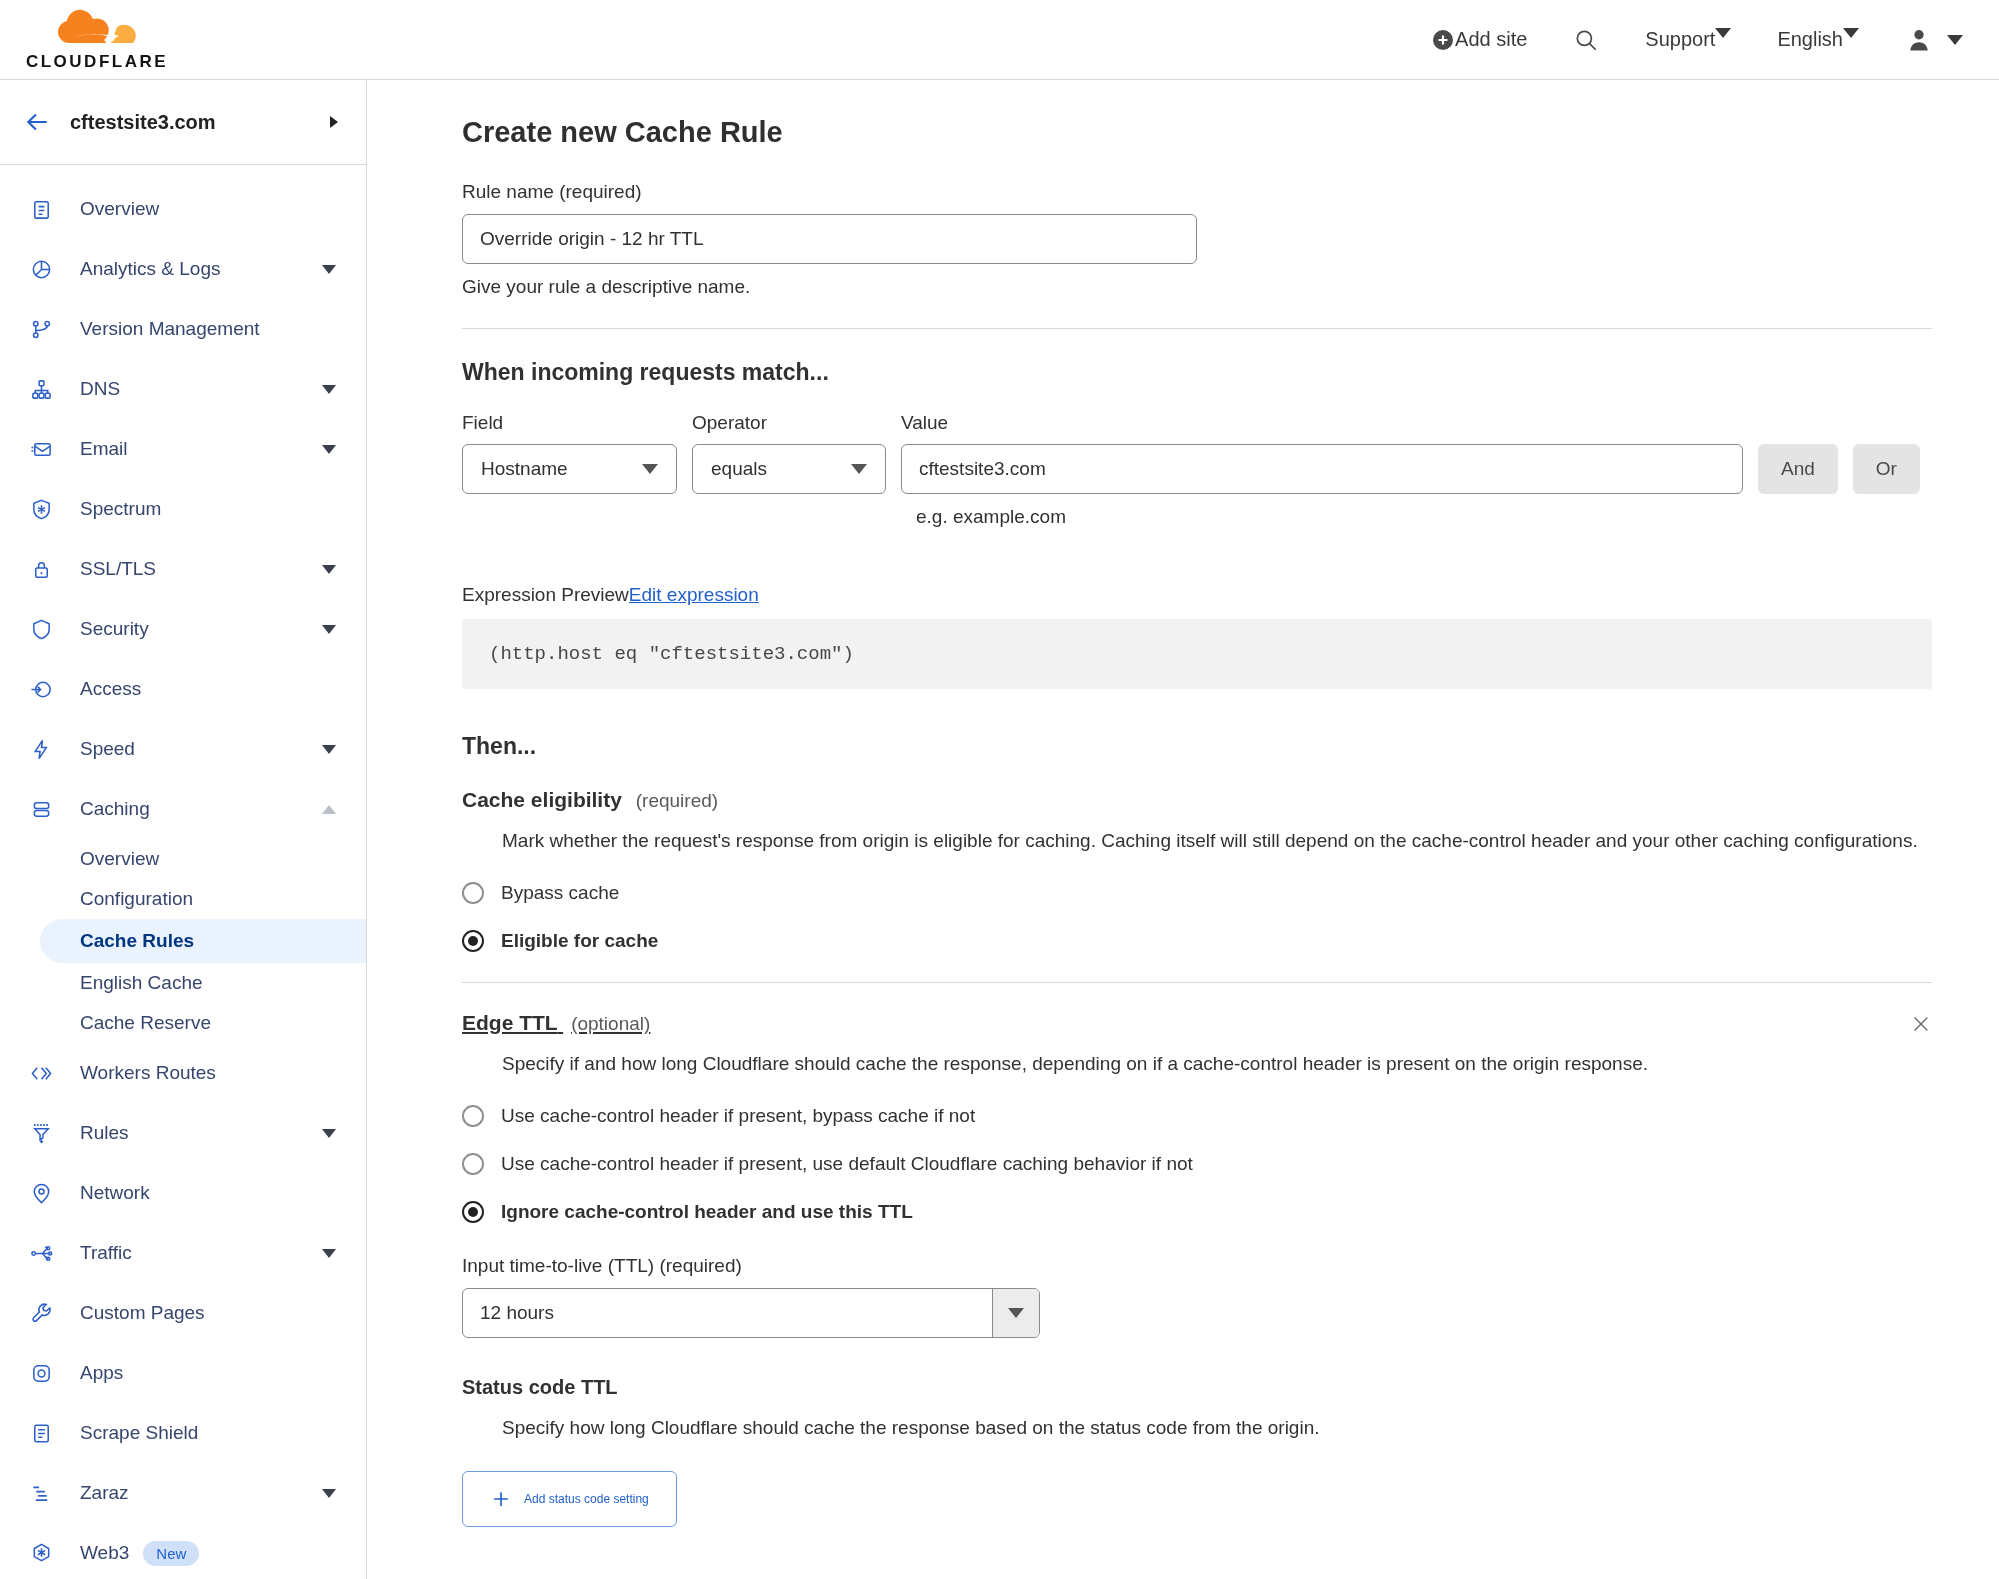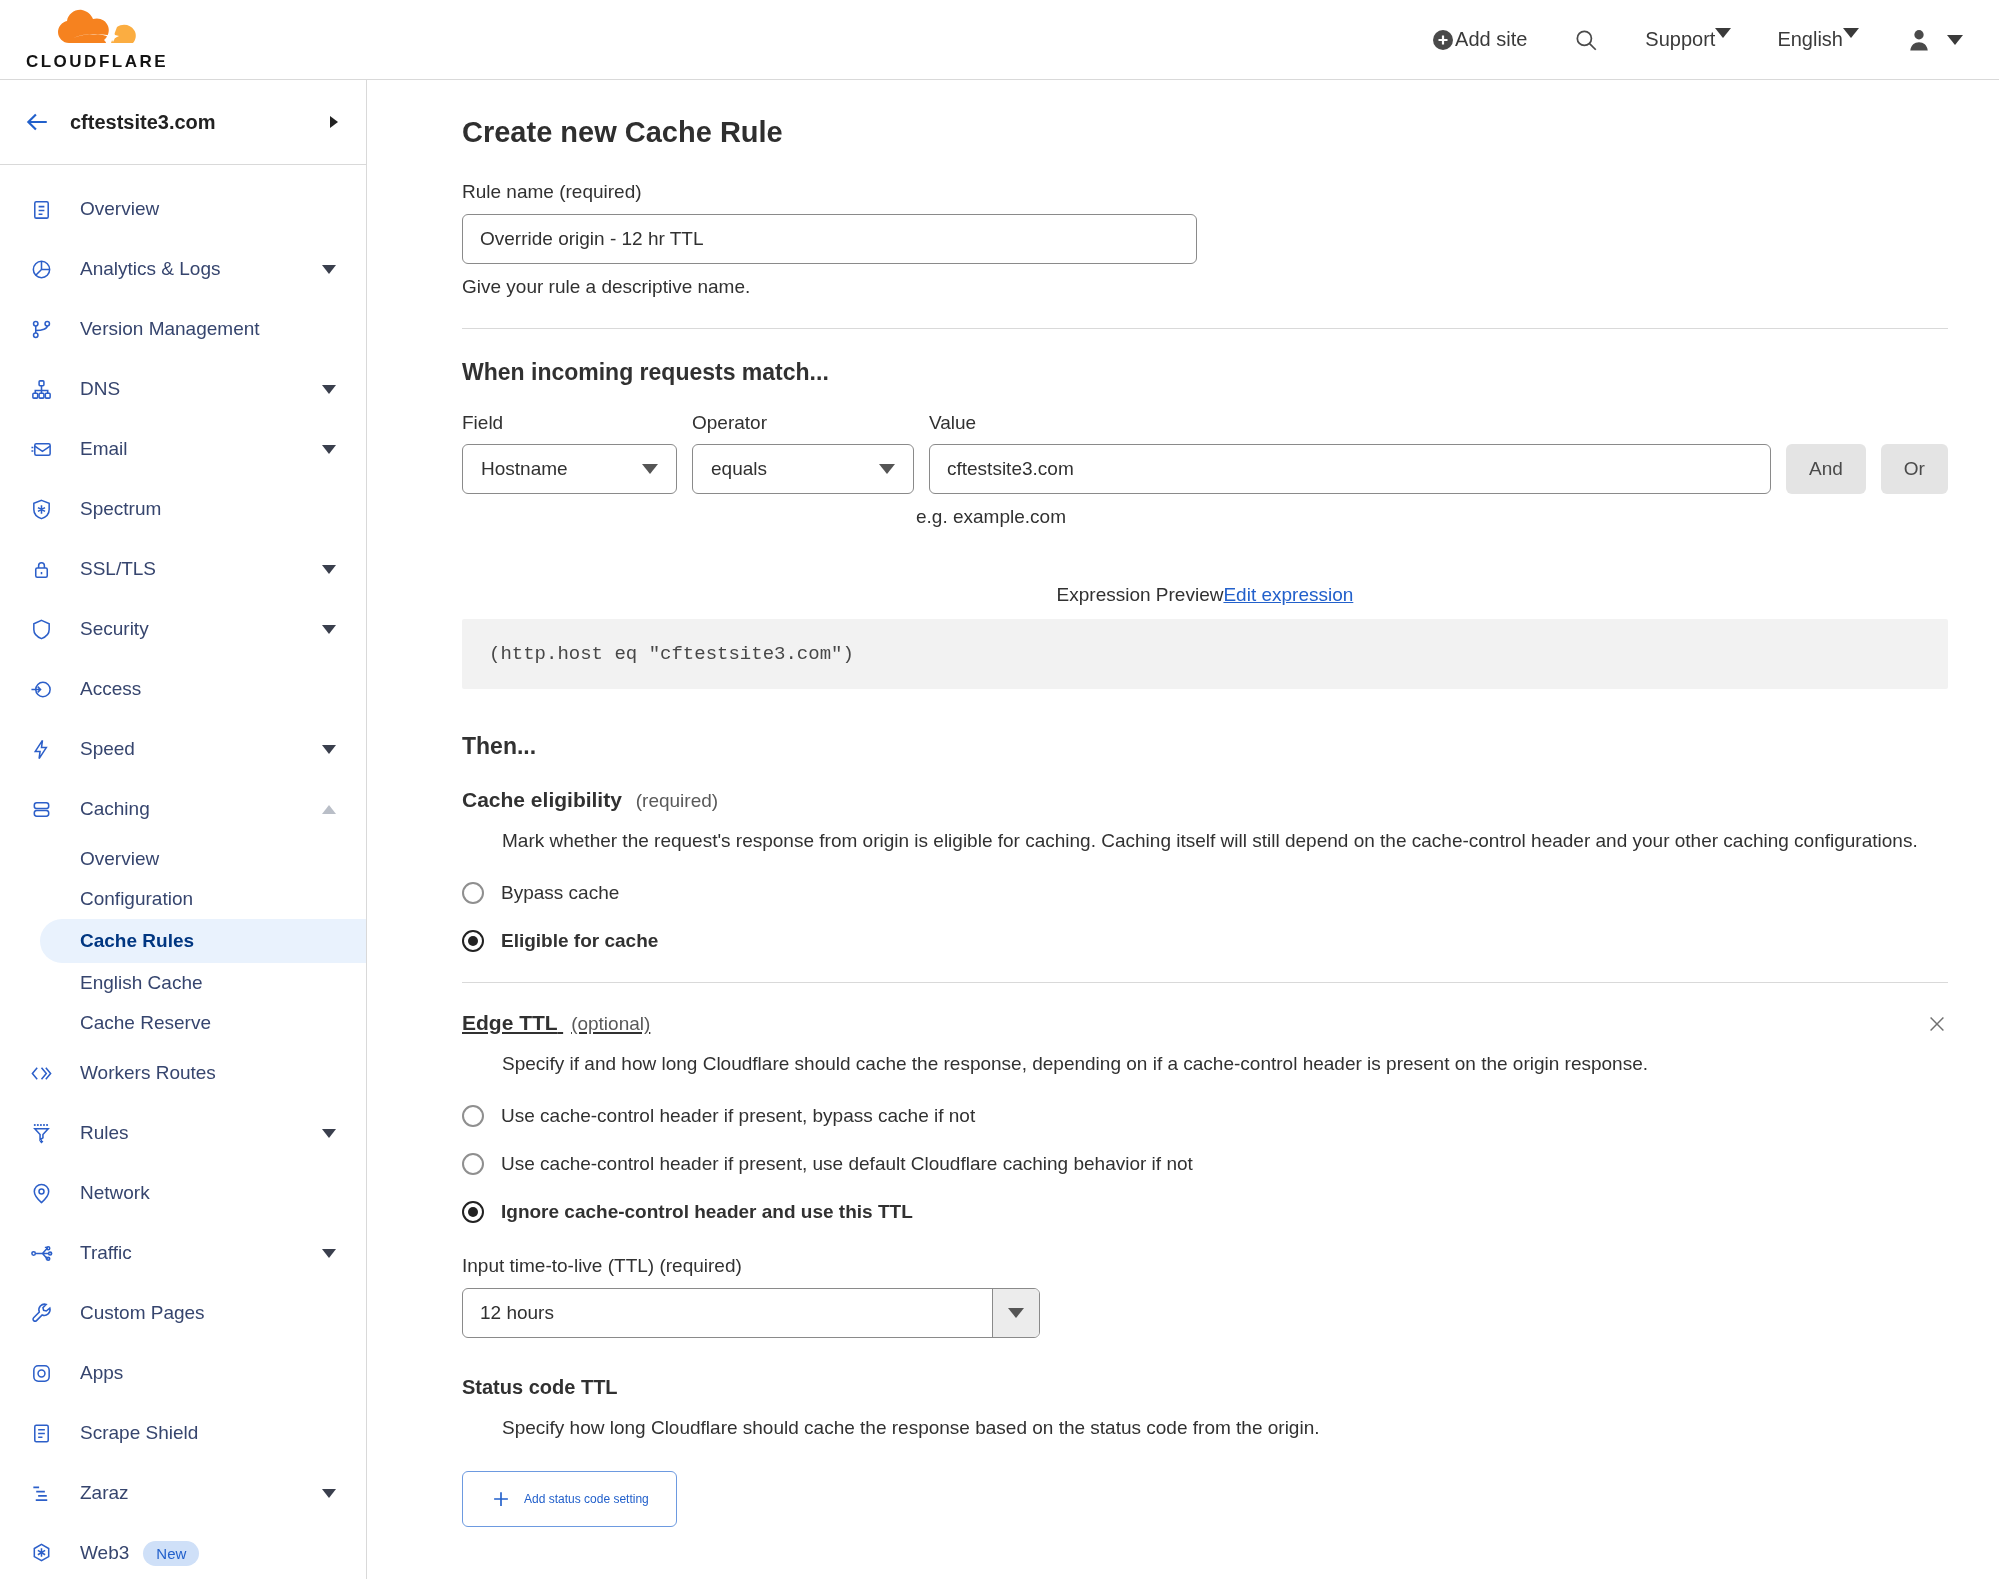--- a/index.html
+++ b/index.html
@@ -73,30 +73,30 @@
 
   .match-row { display: flex; gap: 15px; margin-top: 26px; }
   .match-col .field-label { margin-bottom: 10px; }
   .selbox {
     height: 50px; border: 1px solid #8a8a8a; border-radius: 6px;
     display: flex; align-items: center; justify-content: space-between;
     font-size: 19px; padding: 0 18px; cursor: pointer; background: #fff;
   }
   .sel-tri { width: 0; height: 0; border-left: 8px solid transparent; border-right: 8px solid transparent; border-top: 10px solid #555; }
   .w-field { width: 215px; }
-  .w-op { width: 222px; }
+  .w-op { width: 194px; }
   .value-input { width: 842px; }
   .gray-btn {
     height: 50px; align-self: flex-end; border: none; border-radius: 6px;
     background: #e4e4e4; color: #4a4a4a; font-size: 19px;
     font-family: "Liberation Sans", sans-serif; padding: 0 23px; cursor: pointer;
   }
   .eg-text { font-size: 19px; margin-top: 12px; margin-left: 454px; }
 
-  .expr-row { display: flex; justify-content: center; align-items: flex-end; margin-top: 56px; }
+  .expr-row { display: flex; justify-content: flex-start; align-items: flex-end; margin-top: 56px; }
   .expr-label { font-size: 19px; }
   .link { font-size: 19px; color: #2260cb; text-decoration: underline; cursor: pointer; }
   .code-block {
     margin-top: 13px; background: #f2f2f2; border-radius: 2px;
     padding: 24px 27px; font-family: "Liberation Mono", monospace;
     font-size: 19px; color: #474747;
   }
 
   .then-heading { font-size: 23px; font-weight: bold; margin-top: 44px; }
   .sub-heading { font-size: 21px; font-weight: bold; margin-top: 28px; }

